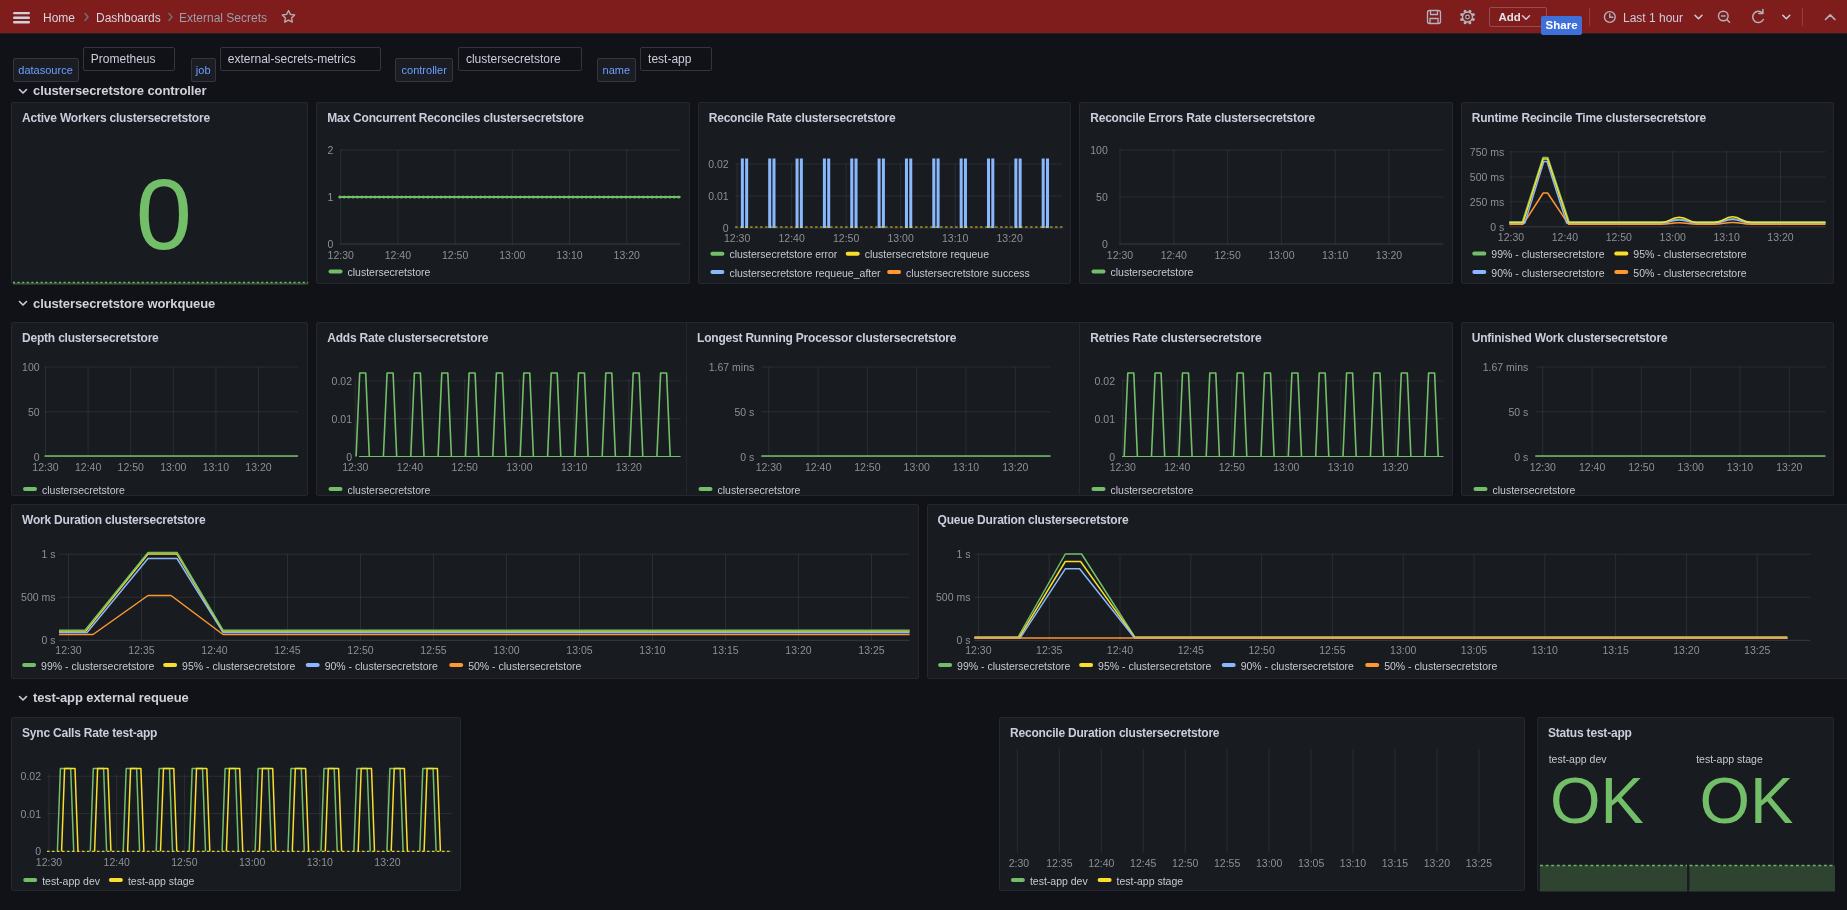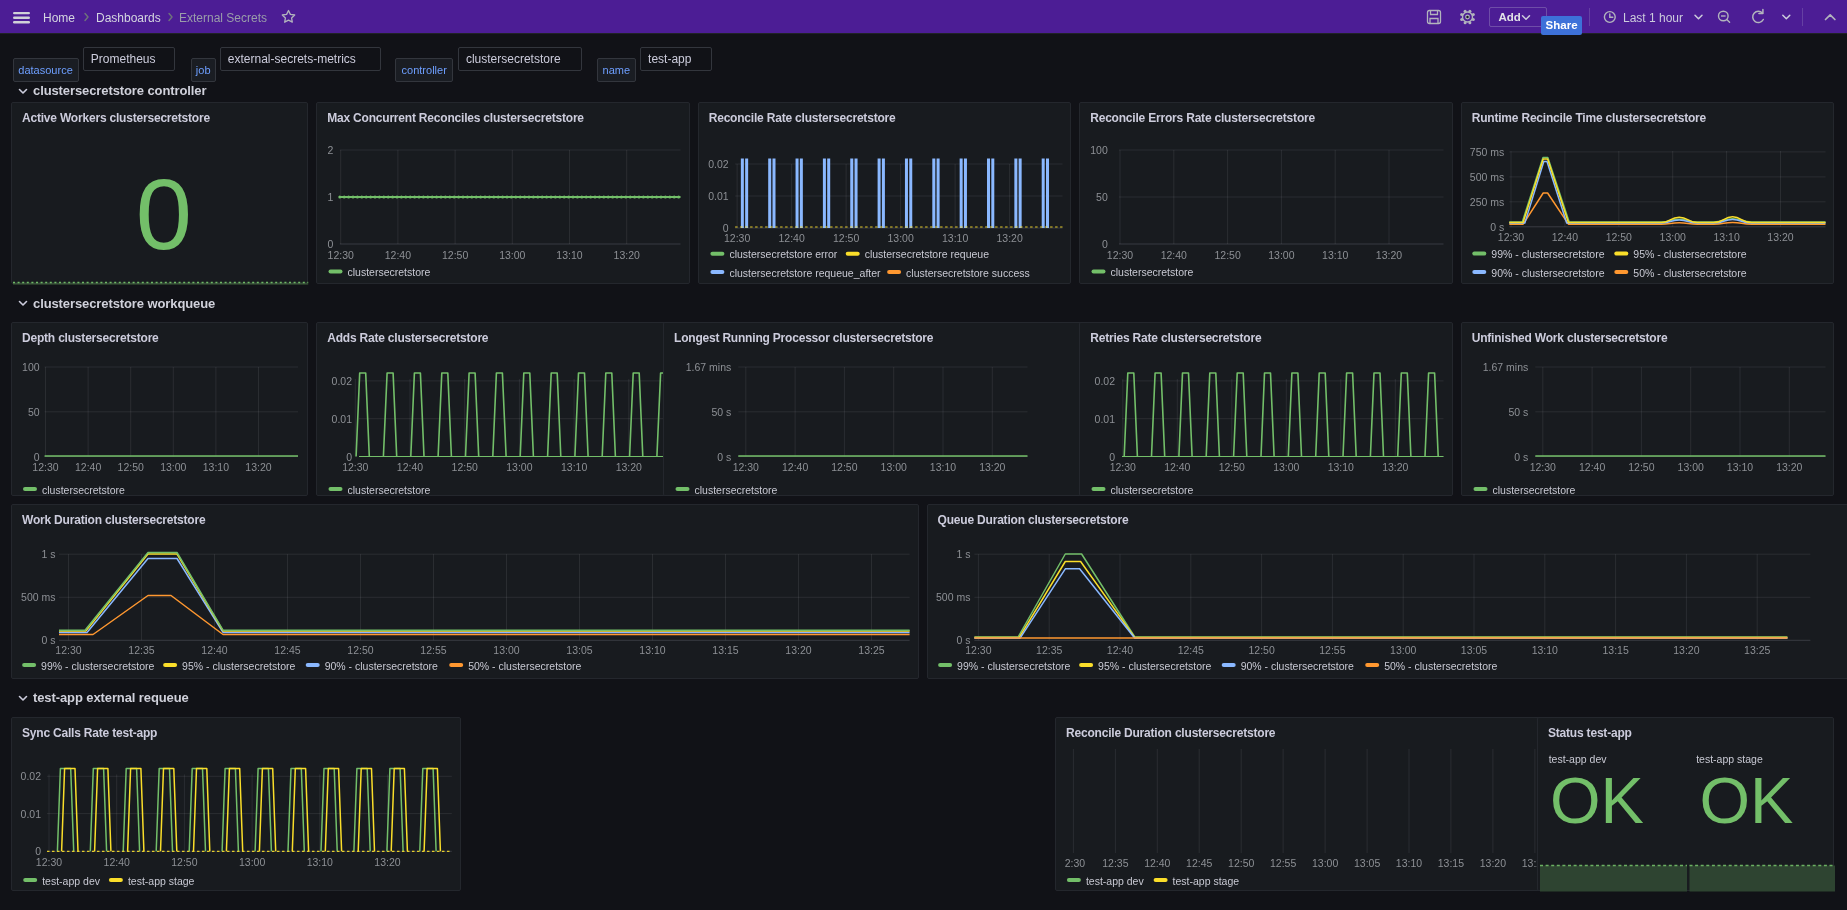--- a/index.html
+++ b/index.html
@@ -1,16 +1,16 @@
 <!DOCTYPE html>
 <html><head><meta charset="utf-8"><style>
 * { margin:0; padding:0; box-sizing:border-box; }
 html,body { width:1847px; height:910px; background:#111217; font-family:"Liberation Sans",sans-serif; overflow:hidden; }
 #stage { position:relative; width:1847px; height:910px; background:#111217; }
-#navbar { position:absolute; left:0; top:0; width:1847px; height:34px; background:#4c1d95; border-bottom:1px solid #202226; }
+#navbar { position:absolute; left:0; top:0; width:1847px; height:34px; background:#7f1d1d; border-bottom:1px solid #202226; }
 .crumb { position:absolute; top:11px; font-size:12px; font-weight:500; white-space:nowrap; }
 .navbtn { position:absolute; top:7px; height:20px; border:1px solid rgba(204,204,220,0.28); border-radius:2px; color:#e3e4e8; font-size:11.5px; font-weight:700; text-align:left; padding:3px 0 0 8px; }
 .sharebtn { position:absolute; top:16px; height:19px; background:#3d71d9; border-radius:2px; color:#fff; font-size:11.5px; font-weight:700; text-align:center; padding-top:3px; }
 .plabel { position:absolute; top:58px; height:24px; background:#1a1d23; border:1px solid #33363d; border-radius:2px; color:#6e9fff; font-size:11px; font-weight:500; display:flex; align-items:center; justify-content:center; white-space:nowrap; }
 .pval { position:absolute; top:47px; height:24px; background:#111217; border:1px solid #33363d; border-radius:2px; color:#ccccdc; font-size:12px; display:flex; align-items:center; justify-content:space-between; padding:0 24px 0 7px; white-space:nowrap; }
 .panel { position:absolute; background:#181b1f; border:1px solid #24272d; border-radius:2px; }
 .ptitle { position:absolute; left:10px; top:8px; font-size:12px; font-weight:700; letter-spacing:-0.2px; color:#ccccdc; white-space:nowrap; }
 .rowhdr { position:absolute; display:flex; align-items:center; color:#d0d1db; font-size:13px; font-weight:700; letter-spacing:-0.1px; white-space:nowrap; }
 svg text { font-family:"Liberation Sans",sans-serif; }
 </style></head>
@@ -303,21 +303,21 @@
         <text x="147.7" y="143.8" fill="#8d9095" font-size="10.5" text-anchor="middle" font-weight="400" dominant-baseline="central">12:50</text>
         <text x="202.4" y="143.8" fill="#8d9095" font-size="10.5" text-anchor="middle" font-weight="400" dominant-baseline="central">13:00</text>
         <text x="257.1" y="143.8" fill="#8d9095" font-size="10.5" text-anchor="middle" font-weight="400" dominant-baseline="central">13:10</text>
         <text x="311.8" y="143.8" fill="#8d9095" font-size="10.5" text-anchor="middle" font-weight="400" dominant-baseline="central">13:20</text>
         <path d="M39.1 133.5 L42.7 50.0 L48.7 50.0 L52.3 133.5 M66.4 133.5 L70.1 50.0 L76.1 50.0 L79.7 133.5 M93.8 133.5 L97.4 50.0 L103.4 50.0 L107.0 133.5 M121.1 133.5 L124.8 50.0 L130.8 50.0 L134.4 133.5 M148.5 133.5 L152.1 50.0 L158.1 50.0 L161.7 133.5 M175.8 133.5 L179.4 50.0 L185.4 50.0 L189.1 133.5 M203.2 133.5 L206.8 50.0 L212.8 50.0 L216.4 133.5 M230.6 133.5 L234.2 50.0 L240.2 50.0 L243.8 133.5 M257.9 133.5 L261.5 50.0 L267.5 50.0 L271.1 133.5 M285.2 133.5 L288.8 50.0 L294.8 50.0 L298.4 133.5 M312.6 133.5 L316.2 50.0 L322.2 50.0 L325.8 133.5 M339.9 133.5 L343.6 50.0 L349.6 50.0 L353.2 133.5" fill="none" stroke="#73bf69" stroke-width="1.6" stroke-linejoin="round"></path>
         <line x1="42.0" y1="133.5" x2="363.5" y2="133.5" stroke="#73bf69" stroke-width="1.2"></line>
         <rect x="11.5" y="164.0" width="14" height="4" rx="2" fill="#73bf69"></rect>
         <text x="30.5" y="166.5" fill="#c8c9d3" font-size="10.5" text-anchor="start" font-weight="400" dominant-baseline="central">clustersecretstore</text>
       </svg>
     </div>
-    <div class="panel" style="left:663px;top:322px;width:443px;height:174px">
+    <div class="panel" style="left:686px;top:322px;width:443px;height:174px">
       <div class="ptitle">Longest Running Processor clustersecretstore</div>
       <svg width="374" height="174" viewBox="0 0 374 174" style="position:absolute;left:0;top:0">
         <line x1="81.8" y1="44.0" x2="81.8" y2="133.5" stroke="rgba(204,204,220,0.10)" stroke-width="1"></line>
         <line x1="131.1" y1="44.0" x2="131.1" y2="133.5" stroke="rgba(204,204,220,0.10)" stroke-width="1"></line>
         <line x1="180.4" y1="44.0" x2="180.4" y2="133.5" stroke="rgba(204,204,220,0.10)" stroke-width="1"></line>
         <line x1="229.7" y1="44.0" x2="229.7" y2="133.5" stroke="rgba(204,204,220,0.10)" stroke-width="1"></line>
         <line x1="279.0" y1="44.0" x2="279.0" y2="133.5" stroke="rgba(204,204,220,0.10)" stroke-width="1"></line>
         <line x1="328.3" y1="44.0" x2="328.3" y2="133.5" stroke="rgba(204,204,220,0.10)" stroke-width="1"></line>
         <line x1="74.3" y1="88.8" x2="363.5" y2="88.8" stroke="rgba(204,204,220,0.10)" stroke-width="1"></line>
         <line x1="74.3" y1="44.0" x2="363.5" y2="44.0" stroke="rgba(204,204,220,0.10)" stroke-width="1"></line>
@@ -506,21 +506,21 @@
         <text x="375.5" y="143.7" fill="#8d9095" font-size="10.5" text-anchor="middle" font-weight="400" dominant-baseline="central">13:20</text>
         <path d="M45.4 133.3 L48.4 50.5 L58.7 50.5 L61.7 133.3 M78.3 133.3 L81.3 50.5 L91.6 50.5 L94.6 133.3 M111.2 133.3 L114.2 50.5 L124.6 50.5 L127.6 133.3 M144.2 133.3 L147.2 50.5 L157.5 50.5 L160.5 133.3 M177.2 133.3 L180.2 50.5 L190.5 50.5 L193.5 133.3 M210.1 133.3 L213.1 50.5 L223.4 50.5 L226.4 133.3 M243.1 133.3 L246.1 50.5 L256.4 50.5 L259.4 133.3 M276.0 133.3 L279.0 50.5 L289.3 50.5 L292.3 133.3 M309.0 133.3 L312.0 50.5 L322.2 50.5 L325.2 133.3 M341.9 133.3 L344.9 50.5 L355.2 50.5 L358.2 133.3 M374.9 133.3 L377.9 50.5 L388.1 50.5 L391.1 133.3 M407.8 133.3 L410.8 50.5 L421.1 50.5 L424.1 133.3" fill="none" stroke="#73bf69" stroke-width="1.5" stroke-linejoin="round"></path>
         <path d="M49.6 133.3 L52.6 50.5 L63.0 50.5 L66.0 133.3 M82.6 133.3 L85.6 50.5 L95.9 50.5 L98.9 133.3 M115.6 133.3 L118.6 50.5 L128.9 50.5 L131.9 133.3 M148.5 133.3 L151.5 50.5 L161.8 50.5 L164.8 133.3 M181.5 133.3 L184.5 50.5 L194.8 50.5 L197.8 133.3 M214.4 133.3 L217.4 50.5 L227.7 50.5 L230.7 133.3 M247.4 133.3 L250.4 50.5 L260.7 50.5 L263.7 133.3 M280.3 133.3 L283.3 50.5 L293.6 50.5 L296.6 133.3 M313.3 133.3 L316.3 50.5 L326.6 50.5 L329.6 133.3 M346.2 133.3 L349.2 50.5 L359.5 50.5 L362.5 133.3 M379.2 133.3 L382.2 50.5 L392.4 50.5 L395.4 133.3 M412.1 133.3 L415.1 50.5 L425.4 50.5 L428.4 133.3" fill="none" stroke="#fade2a" stroke-width="1.5" stroke-linejoin="round"></path>
         <line x1="35.0" y1="133.3" x2="439.8" y2="133.3" stroke="#fade2a" stroke-width="1.2" stroke-dasharray="2.5 2.5" opacity="0.9"></line>
         <rect x="11.2" y="160.0" width="14" height="4" rx="2" fill="#73bf69"></rect>
         <text x="30.2" y="162.5" fill="#c8c9d3" font-size="10.5" text-anchor="start" font-weight="400" dominant-baseline="central">test-app dev</text>
         <rect x="96.9" y="160.0" width="14" height="4" rx="2" fill="#fade2a"></rect>
         <text x="115.9" y="162.5" fill="#c8c9d3" font-size="10.5" text-anchor="start" font-weight="400" dominant-baseline="central">test-app stage</text>
       </svg>
     </div>
-    <div class="panel" style="left:1055px;top:717px;width:526.1px;height:174px">
+    <div class="panel" style="left:999px;top:717px;width:526.1px;height:174px">
       <div class="ptitle">Reconcile Duration clustersecretstore</div>
       <svg width="526" height="174" viewBox="0 0 526 174" style="position:absolute;left:0;top:0">
         <line x1="17.4" y1="31.0" x2="17.4" y2="135.0" stroke="rgba(204,204,220,0.10)" stroke-width="1"></line>
         <line x1="59.4" y1="31.0" x2="59.4" y2="135.0" stroke="rgba(204,204,220,0.10)" stroke-width="1"></line>
         <line x1="101.3" y1="31.0" x2="101.3" y2="135.0" stroke="rgba(204,204,220,0.10)" stroke-width="1"></line>
         <line x1="143.2" y1="31.0" x2="143.2" y2="135.0" stroke="rgba(204,204,220,0.10)" stroke-width="1"></line>
         <line x1="185.2" y1="31.0" x2="185.2" y2="135.0" stroke="rgba(204,204,220,0.10)" stroke-width="1"></line>
         <line x1="227.1" y1="31.0" x2="227.1" y2="135.0" stroke="rgba(204,204,220,0.10)" stroke-width="1"></line>
         <line x1="269.1" y1="31.0" x2="269.1" y2="135.0" stroke="rgba(204,204,220,0.10)" stroke-width="1"></line>
         <line x1="311.1" y1="31.0" x2="311.1" y2="135.0" stroke="rgba(204,204,220,0.10)" stroke-width="1"></line>

